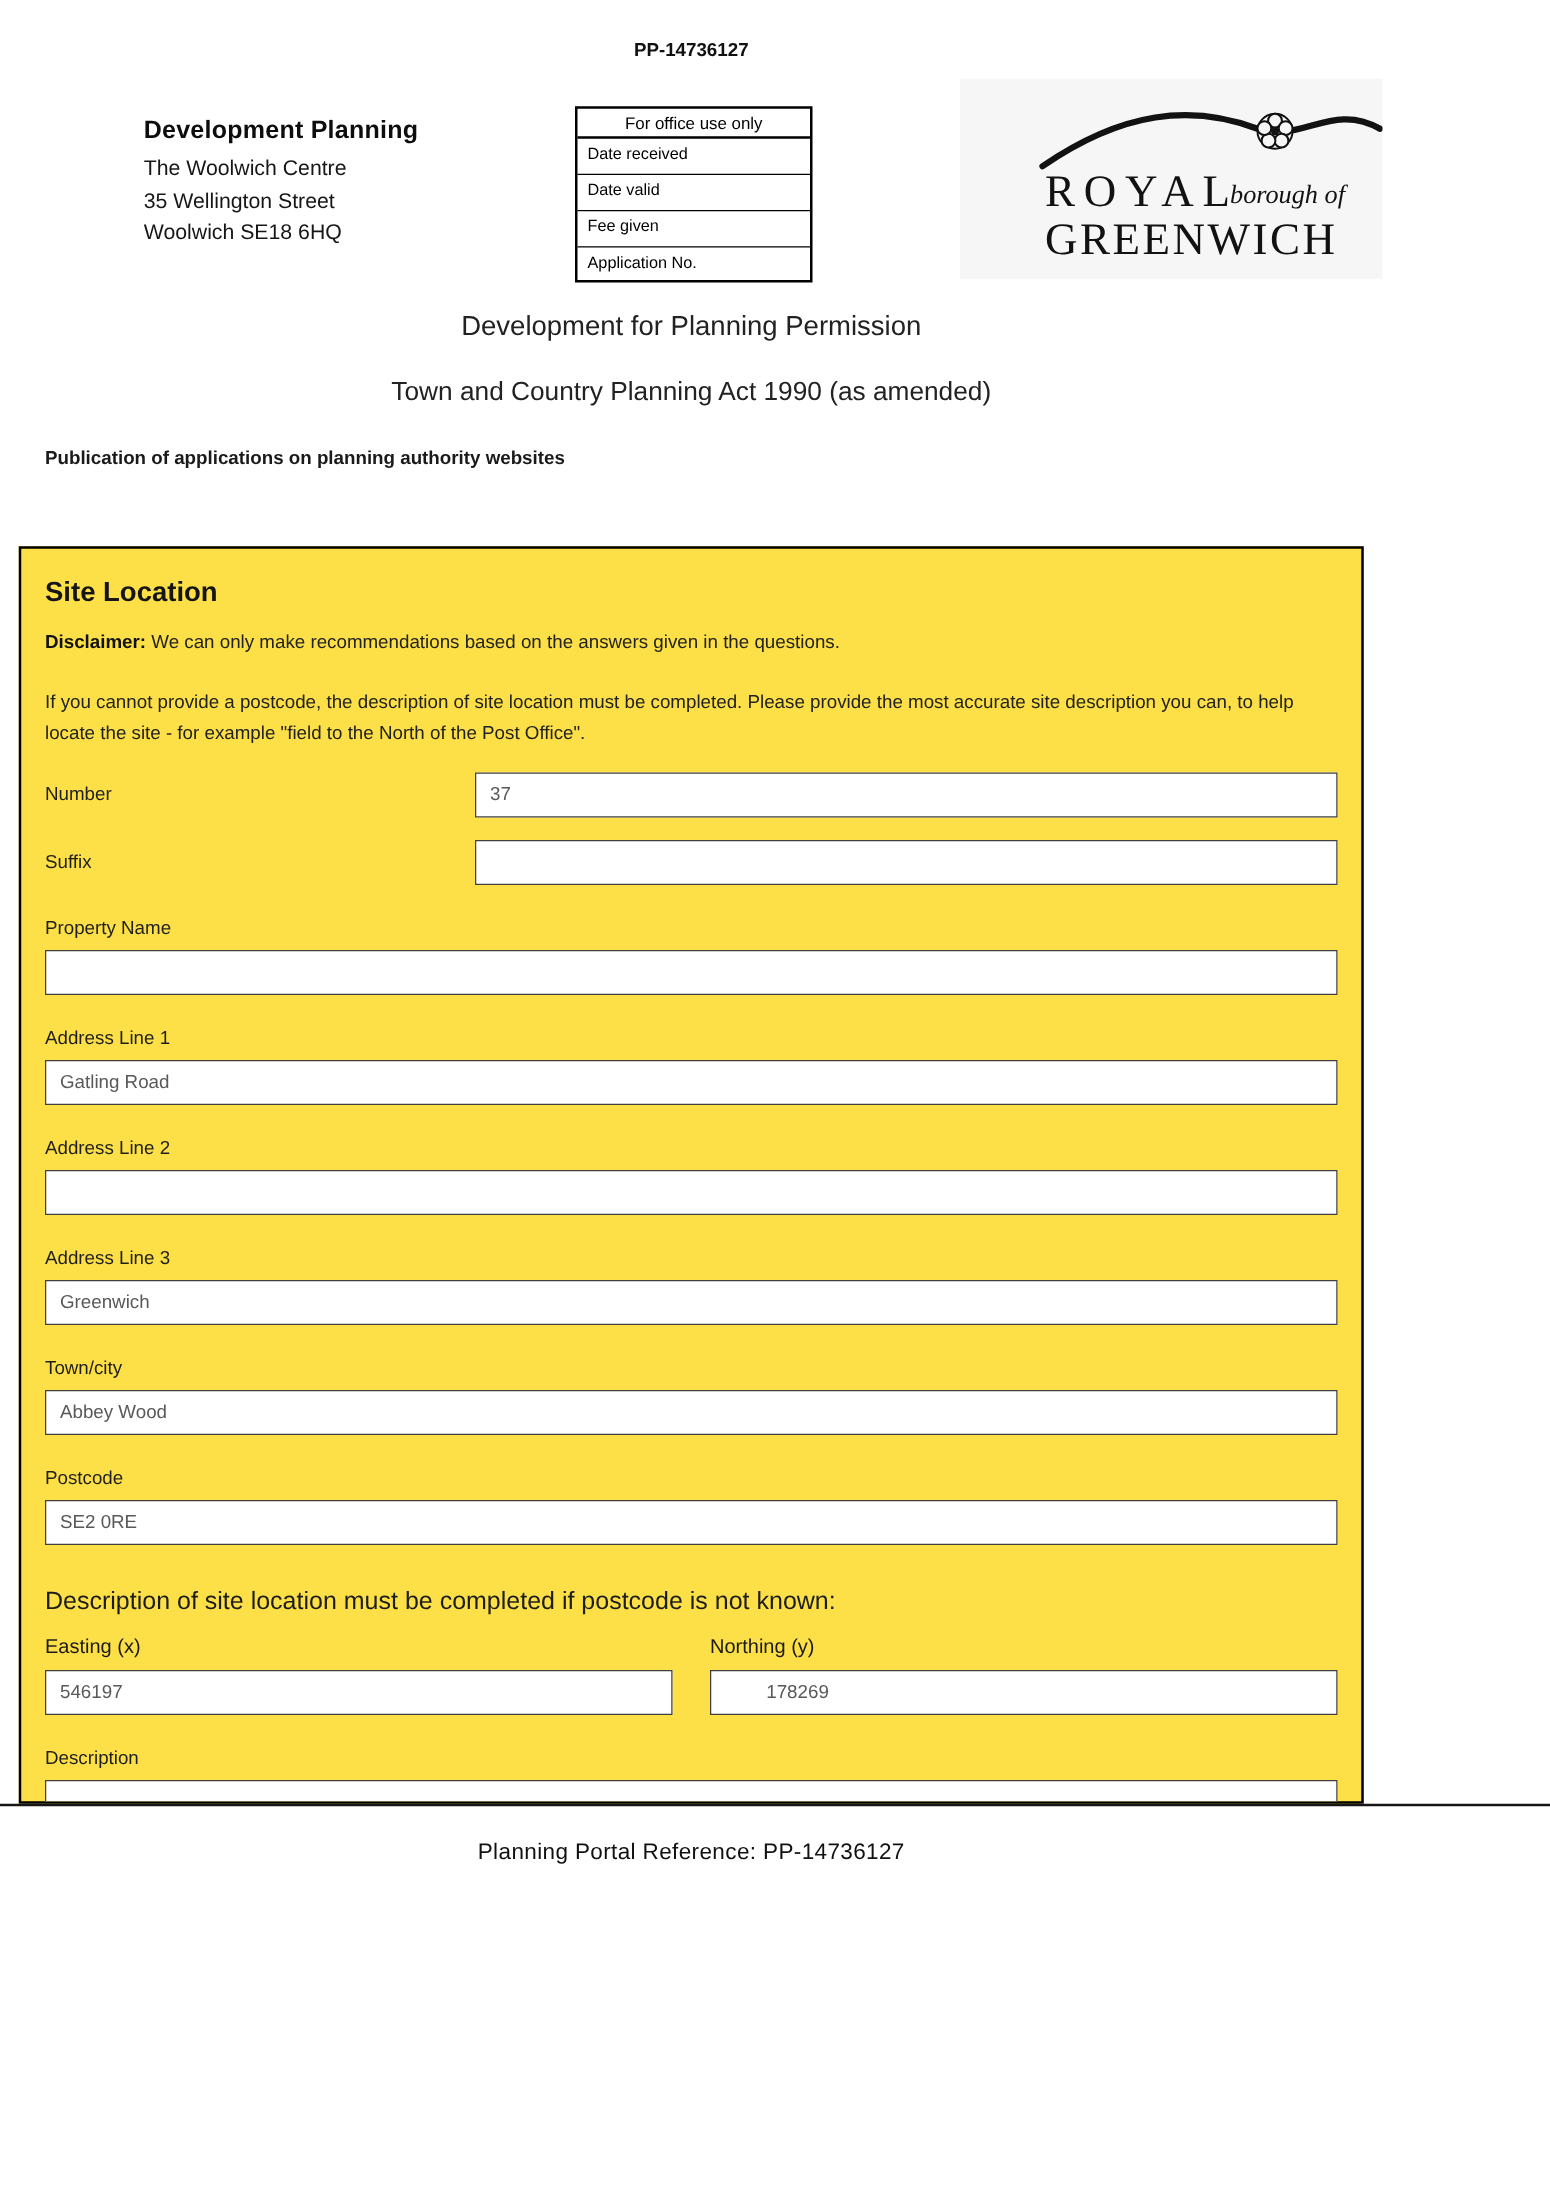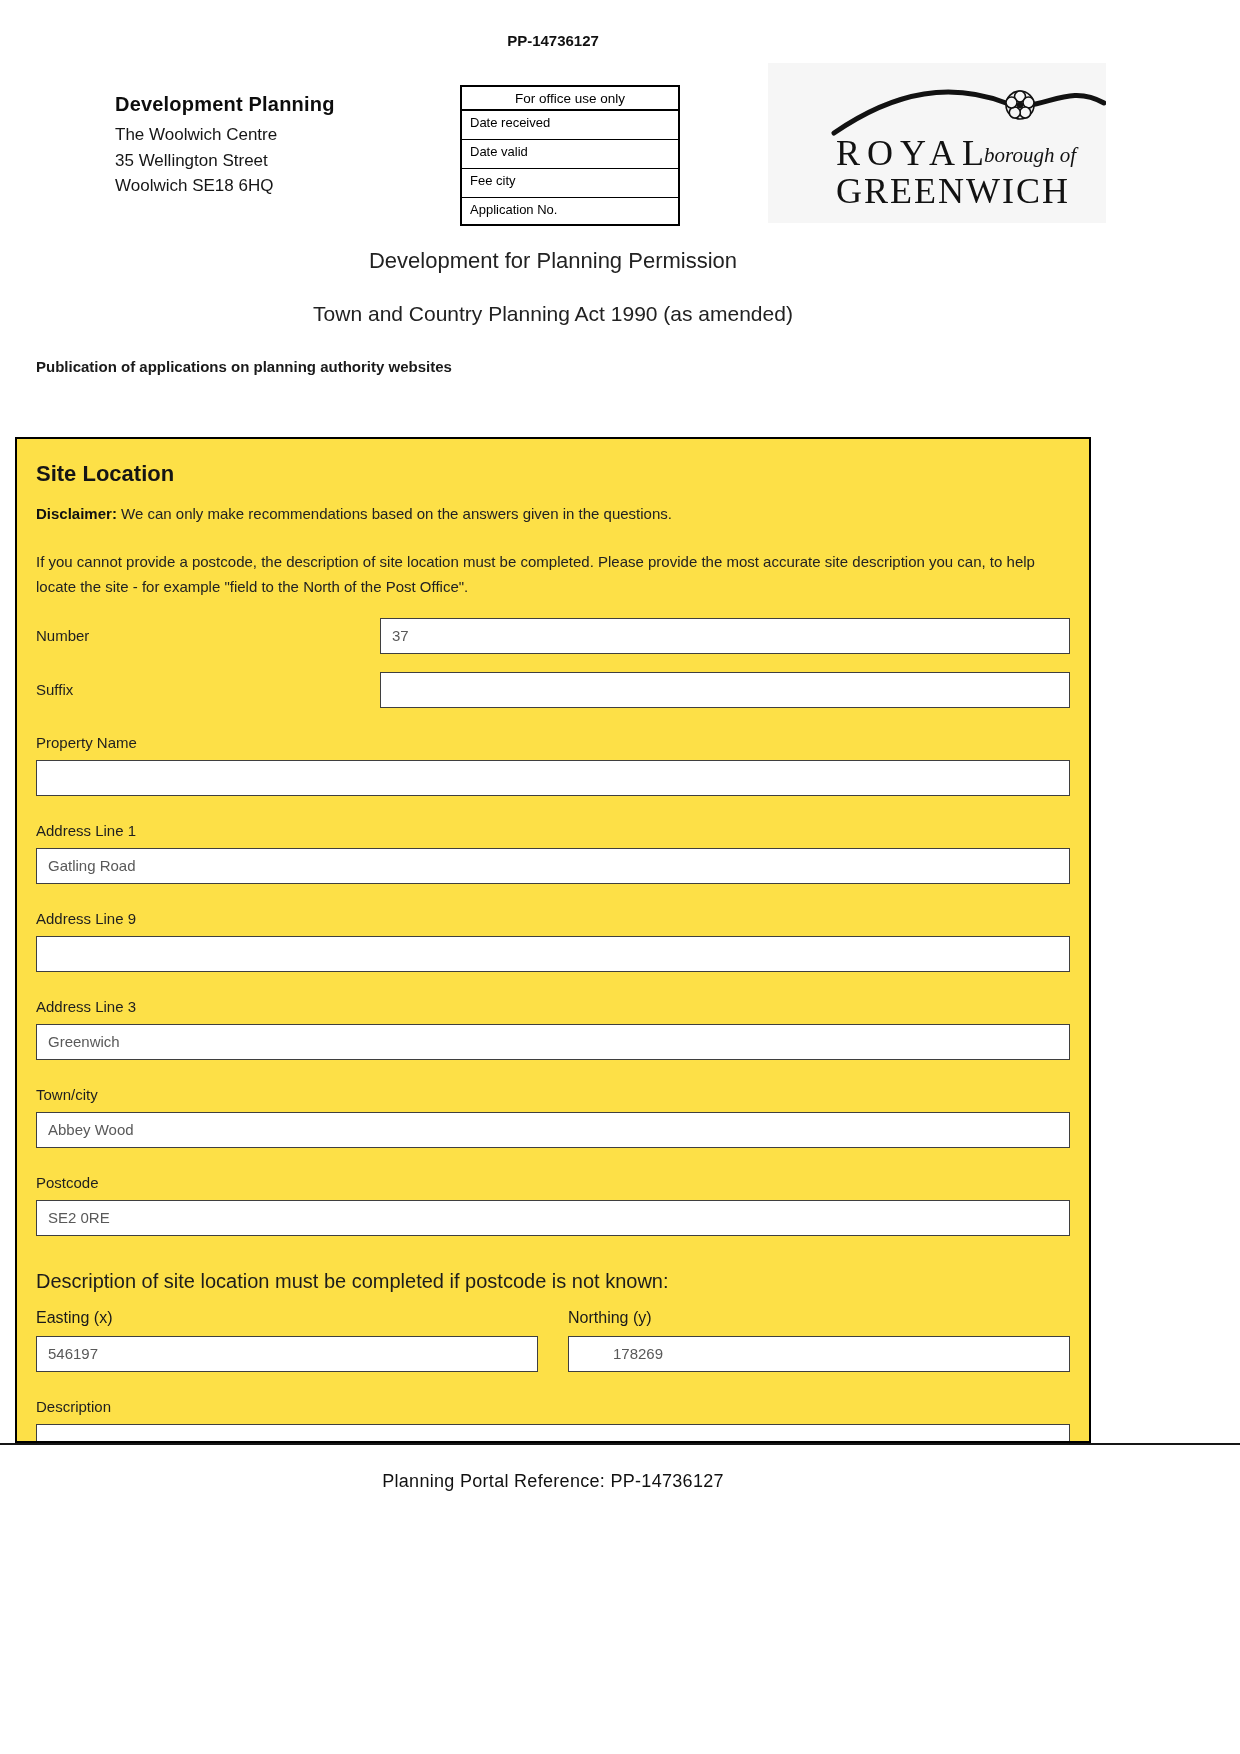--- a/index.html
+++ b/index.html
@@ -26,21 +26,21 @@
     margin-top: 14px;
     display: flex;
     align-items: flex-start;
   }
   .dev-block { margin-left: 115px; margin-top: 30px; width: 255px; }
   .dev-title { font-size: 20px; font-weight: bold; color: #0d0d0d; letter-spacing: .2px; }
   .dev-addr  { margin-top: 6px; font-size: 17px; line-height: 1.5; color: #161616; }
 
   .office-box {
     margin-left: 90px; margin-top: 22px;
-    width: 220px;
+    width: 190px;
     border: 2px solid #000;
     background: #fff;
     font-size: 13px;
   }
   .office-box .ob-title {
     text-align: center;
     padding: 4px 0 3px;
     border-bottom: 2px solid #000;
     font-size: 13.5px;
     color: #000;
@@ -173,21 +173,21 @@
         <div>The Woolwich Centre</div>
         <div>35 Wellington Street</div>
         <div>Woolwich  SE18 6HQ</div>
       </div>
     </div>
 
     <div class="office-box">
       <div class="ob-title">For office use only</div>
       <div class="ob-row">Date received</div>
       <div class="ob-row">Date valid</div>
-      <div class="ob-row">Fee city</div>
+      <div class="ob-row">Fee given</div>
       <div class="ob-row last">Application No.</div>
     </div>
 
     <div class="logo-block">
       <svg width="338" height="160" viewBox="0 0 338 160">
         <path d="M66,70 C130,26 185,20 238,40 C272,52 298,18 336,40" fill="none" stroke="#121212" stroke-width="5" stroke-linecap="round"></path>
         <g stroke="#121212" fill="#f6f6f6" stroke-width="1.6">
           <circle cx="252" cy="42" r="14"></circle>
           <circle cx="252" cy="33.5" r="5.5"></circle>
           <circle cx="260.5" cy="39.5" r="5.5"></circle>
@@ -229,21 +229,21 @@
       <div class="lbl">Property Name</div>
       <input class="txt" type="text" value="" style="">
     </div>
 
     <div class="field-group">
       <div class="lbl">Address Line 1</div>
       <input class="txt" type="text" value="Gatling Road" style="">
     </div>
 
     <div class="field-group">
-      <div class="lbl">Address Line 9</div>
+      <div class="lbl">Address Line 2</div>
       <input class="txt" type="text" value="" style="">
     </div>
 
     <div class="field-group">
       <div class="lbl">Address Line 3</div>
       <input class="txt" type="text" value="Greenwich" style="">
     </div>
 
     <div class="field-group">
       <div class="lbl">Town/city</div>

